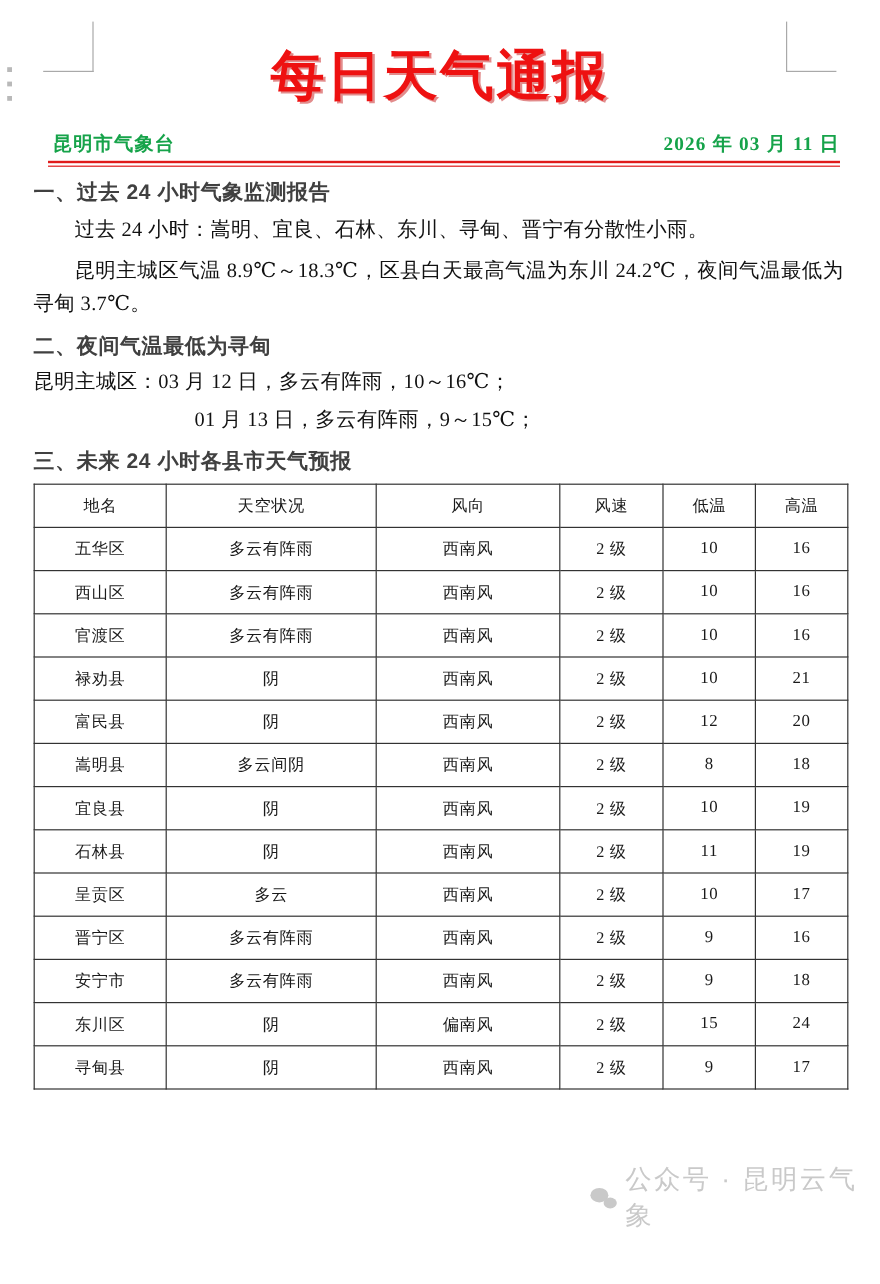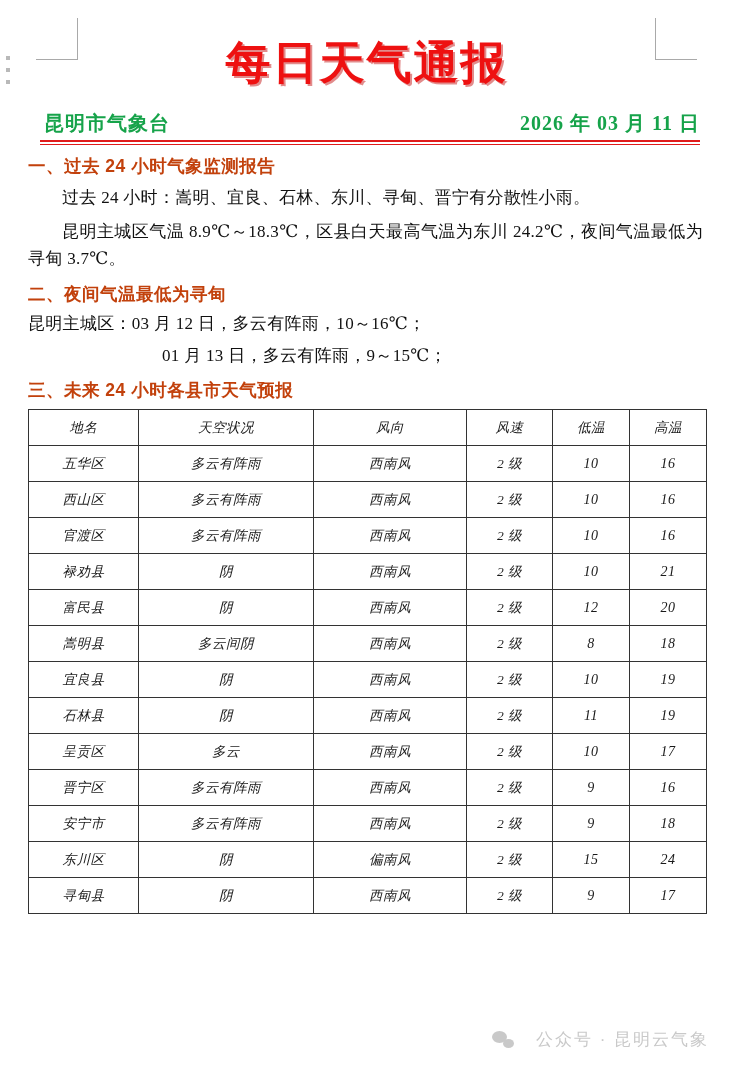--- a/index.html
+++ b/index.html
@@ -39,41 +39,41 @@
     margin:0;
     padding-top:38px;
     line-height:1.12;
   }
 
   
   .masthead{
     margin:22px 33px 0 44px;
     display:flex;justify-content:space-between;align-items:flex-end;
     color:#16a34a;
-    font-size:20px;
+    font-size:16px;
     font-weight:700;
     font-family:"Liberation Serif","DejaVu Serif",serif;
     letter-spacing:1px;
   }
   .masthead .date{letter-spacing:1px;}
   .rule{
     margin:3px 33px 0 40px;
     border-top:2px solid #e01b1b;
     border-bottom:1px solid #e01b1b;
     height:2px;
   }
 
   
   .section-head{
     margin:9px 0 0 28px;
     font-size:17.5px;
     font-weight:700;
     font-family:"Liberation Sans","DejaVu Sans",sans-serif;
     letter-spacing:.5px;
-    color:#c2410c;
+    color:#404040;
   }
   .para{
     margin:6px 30px 0 28px;
     font-size:17px;
     line-height:1.62;
     text-align:justify;
     text-indent:2em;
     letter-spacing:.3px;
   }
   .fc-line{
@@ -84,21 +84,20 @@
   }
   .fc-line.indent{padding-left:134px;}
 
   
   table.forecast{
     border-collapse:collapse;
     margin:7px 16px 0 28px;
     width:678px;
     table-layout:fixed;
     font-size:13.5px;
-    font-style:italic;
   }
   table.forecast th,table.forecast td{
     border:1px solid #333;
     height:33px;
     text-align:center;
     vertical-align:middle;
     font-weight:400;
     color:#1a1a1a;
     letter-spacing:.5px;
     font-family:"Liberation Serif","DejaVu Serif",serif;
@@ -107,24 +106,24 @@
   table.forecast col.c1{width:175px;}
   table.forecast col.c2{width:153px;}
   table.forecast col.c3{width:86px;}
   table.forecast col.c4{width:77px;}
   table.forecast col.c5{width:77px;}
   table.forecast td.num{font-size:14px;}
 
   
   .watermark{
     position:absolute;
-    left:492px;top:1028px;
-    display:flex;align-items:center;gap:22px;
+    left:492px;top:968px;
+    display:flex;align-items:center;gap:7px;
     color:#c9c9c9;
-    font-size:17px;
+    font-size:22px;
     letter-spacing:2px;
     font-family:"Liberation Sans","DejaVu Sans",sans-serif;
     pointer-events:none;
   }
   .wechat{
     width:22px;height:17px;flex:none;
     position:relative;
   }
   .wechat .b1,.wechat .b2{
     position:absolute;border-radius:50%;background:#c9c9c9;

